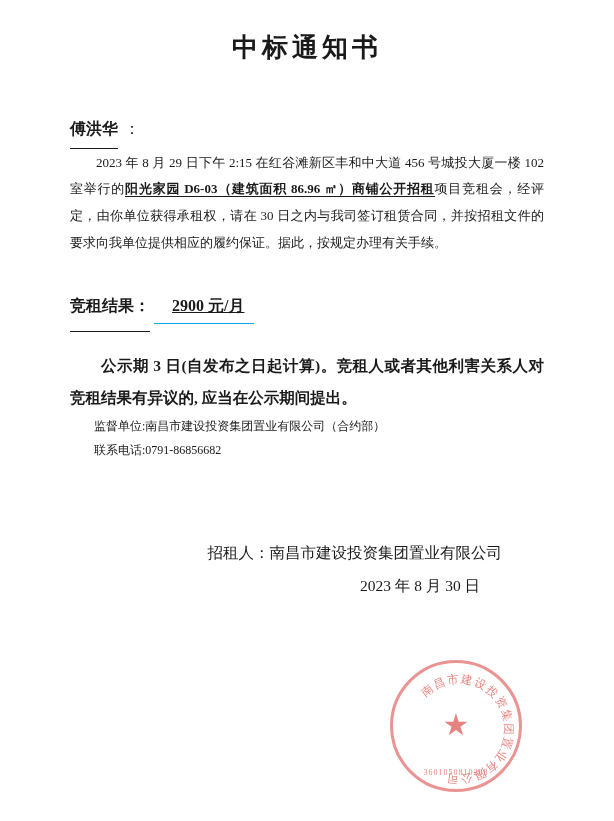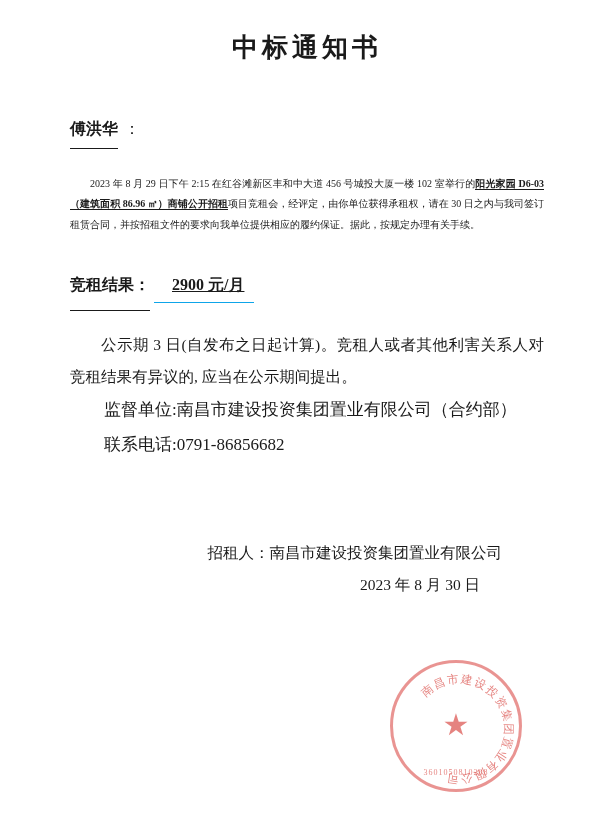--- a/index.html
+++ b/index.html
@@ -38,22 +38,22 @@
   }
   .recipient .name {
     font-weight: bold;
     border-bottom: 1px solid #1a1a1a;
     padding-bottom: 11px;
   }
   .recipient .colon {
     margin-left: 6px;
   }
   .body-para {
-    margin-top: 30px;
-    font-size: 10px;
+    margin-top: 6px;
+    font-size: 13px;
     line-height: 2.05;
     text-align: justify;
     text-justify: inter-ideograph;
     text-indent: 2em;
   }
   .u-bold {
     font-weight: bold;
     border-bottom: 1px solid #1a1a1a;
   }
   .result-line {
@@ -72,23 +72,24 @@
     margin-left: 4px;
     text-decoration: underline;
   }
   .notice-para {
     margin-top: 28px;
     font-size: 15.5px;
     line-height: 2.05;
     text-align: justify;
     text-justify: inter-ideograph;
     text-indent: 2em;
+    font-weight: bold;
   }
   .info-line {
-    font-size: 17px;
+    font-size: 12px;
     line-height: 2.05;
     text-indent: 2em;
   }
   .info-line.tight {
     text-indent: 2em;
   }
   .signature {
     margin-top: 74px;
     font-size: 15.5px;
     line-height: 2.1;

